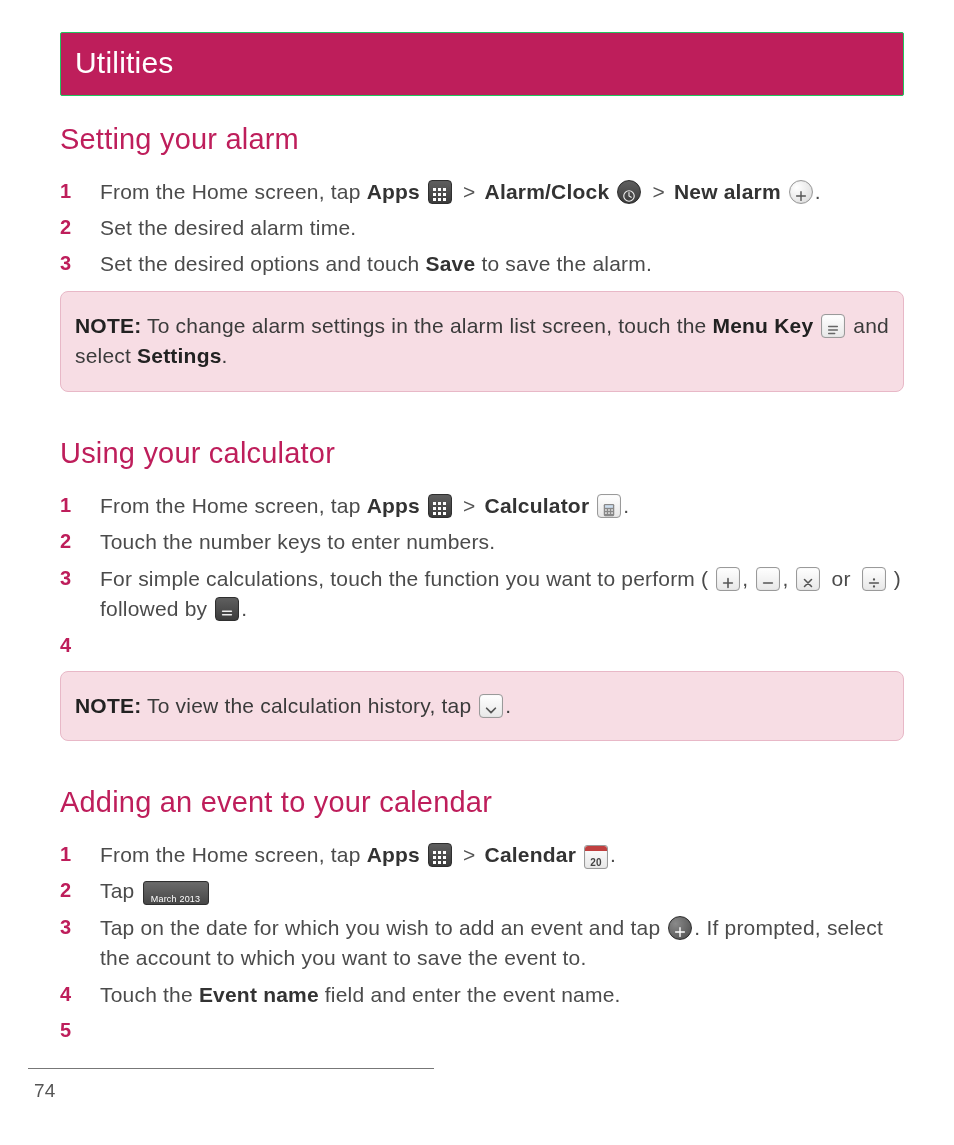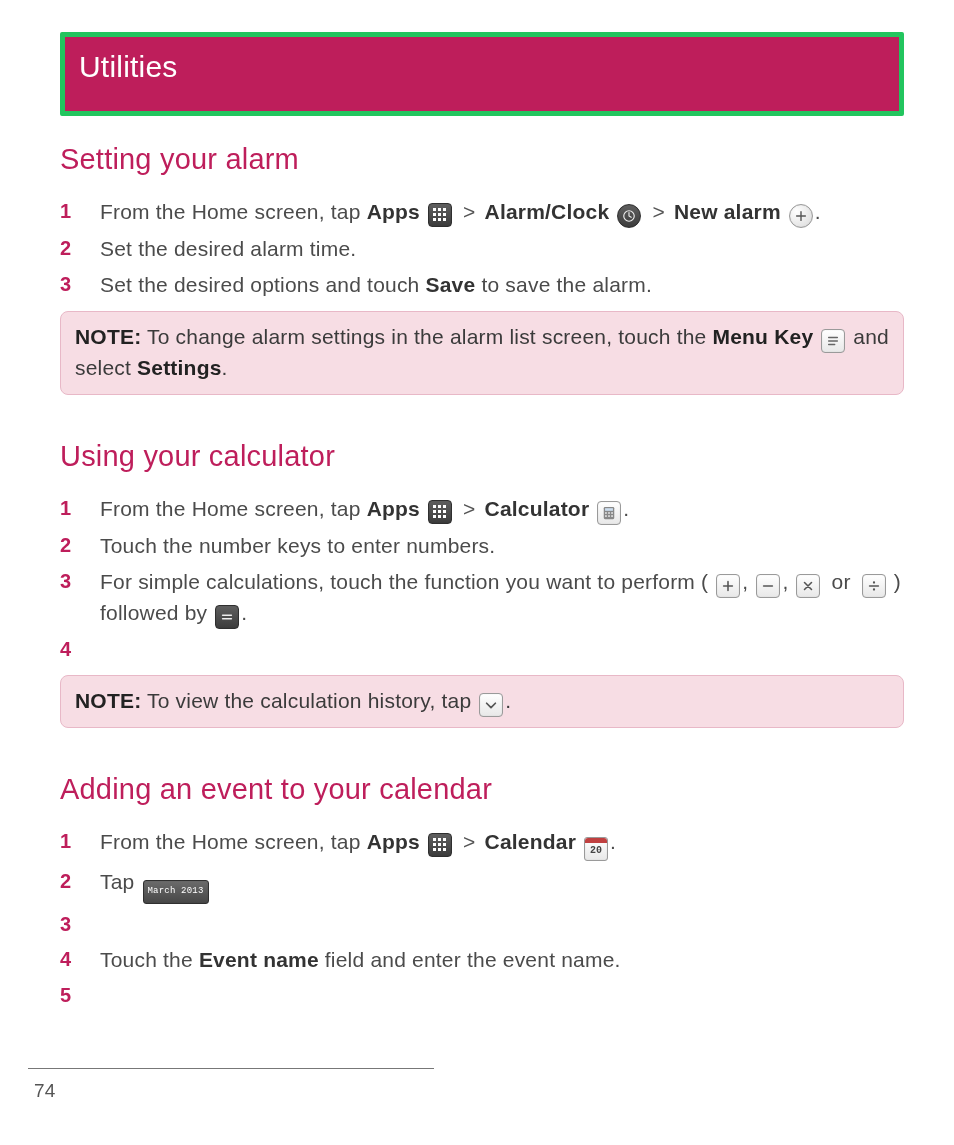--- a/index.html
+++ b/index.html
@@ -19,23 +19,23 @@
     font-size:21px;
     line-height:1.45;
     position:relative;
     box-sizing:border-box;
     padding:32px 50px 0 60px;
     letter-spacing:.2px;
   }
   .banner{
     background:var(--pink);
     color:#fff;
-    border:5px solid #22c55e;
+    border:1px solid #22c55e;
     border-radius:2px;
-    padding:8px 14px 22px;
+    padding:8px 14px 10px;
     font-size:30px;
     font-weight:300;
     margin-bottom:16px;
   }
   h2{
     color:var(--pink);
     font-weight:400;
     font-size:29px;
     margin:22px 0 14px;
   }
@@ -51,40 +51,39 @@
     font-weight:700;
     min-width:22px;
     font-size:20px;
   }
   ol.steps > li > .t{flex:1;}
   b{color:#333;font-weight:700;}
   .note{
     background:var(--pink-light);
     border:1px solid var(--pink-border);
     border-radius:8px;
-    padding:10px 14px;
+    padding:19px 14px;
     margin:8px 0 8px 0;
     color:#3b3b3b;
   }
   .note b{color:#222;}
   .ic{
     display:inline-flex;
-    align-items:center;
+    align-items:flex-end;
     justify-content:center;
     width:22px;height:22px;
     border:1px solid #9a9a9a;
     background:linear-gradient(#fff,#e8e8e8);
     border-radius:4px;
     vertical-align:-4px;
     font-size:14px;
     color:#444;
     line-height:1;
     box-shadow:inset 0 0 1px rgba(0,0,0,.2);
     margin:0 2px;
-    font-family:Liberation Mono, monospace;
   }
   .ic.dark{
     background:linear-gradient(#5f5f5f,#3c3c3c);
     border-color:#2f2f2f;
     color:#eee;
   }
   .ic.wide{width:64px;border-radius:3px;font-size:9px;color:#fff;background:linear-gradient(#6b6b6b,#474747);border-color:#2f2f2f;}
   .ic svg{width:14px;height:14px;display:block;}
   .ic.big svg{width:16px;height:16px;}
   .ic.plus-circ{
@@ -304,20 +303,27 @@
   <li>
     <span class="n">2</span>
     <span class="t">
       <span>Tap </span><span class="ic wide">
           <span>March 2013</span>
         </span>
     </span>
   </li>
   <li>
     <span class="n">3</span>
+    <span class="t">
+      <span>Tap on the date for which you wish to add an event and tap </span><span class="ic plus-circ dark">
+          <svg viewBox="0 0 16 16">
+            <path d="M8 3v10M3 8h10" stroke="#fff" stroke-width="1.6" stroke-linecap="round"></path>
+          </svg>
+        </span><span>. If prompted, select the account to which you want to save the event to.</span>
+    </span>
   </li>
   <li>
     <span class="n">4</span>
     <span class="t">
       <span>Touch the </span><b>Event name</b><span> field and enter the event name.</span>
     </span>
   </li>
   <li>
     <span class="n">5</span>
   </li>

